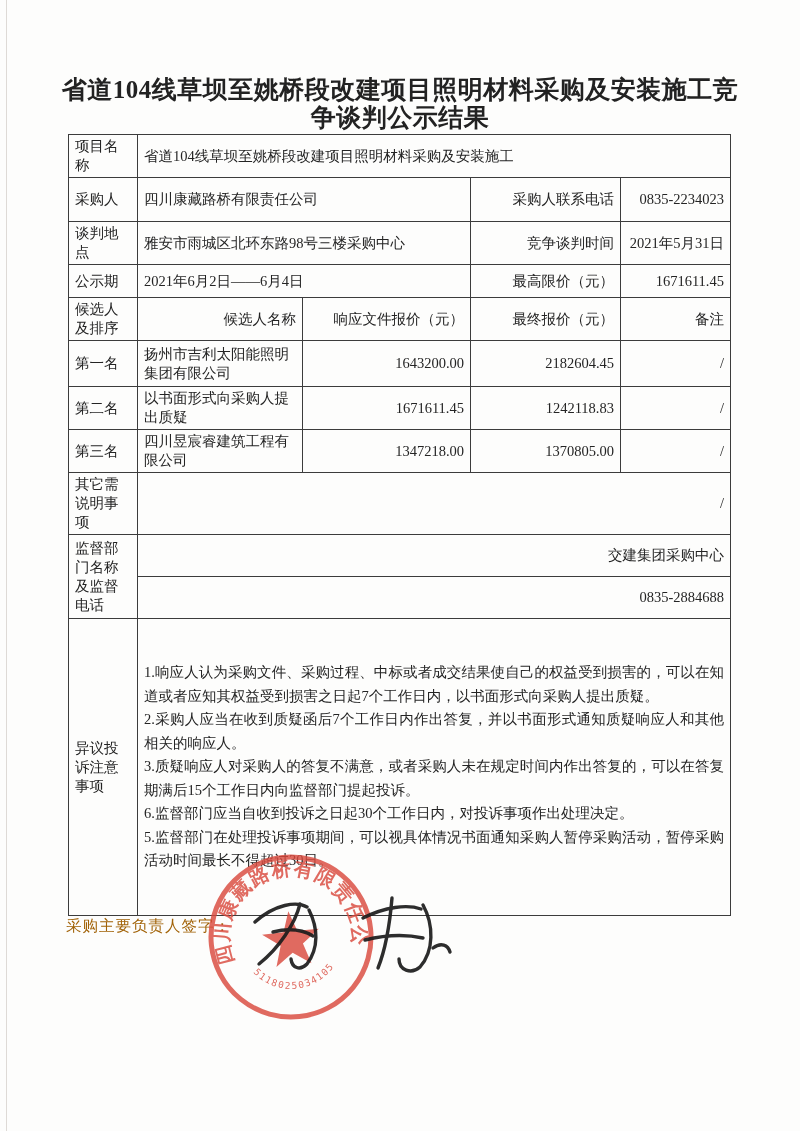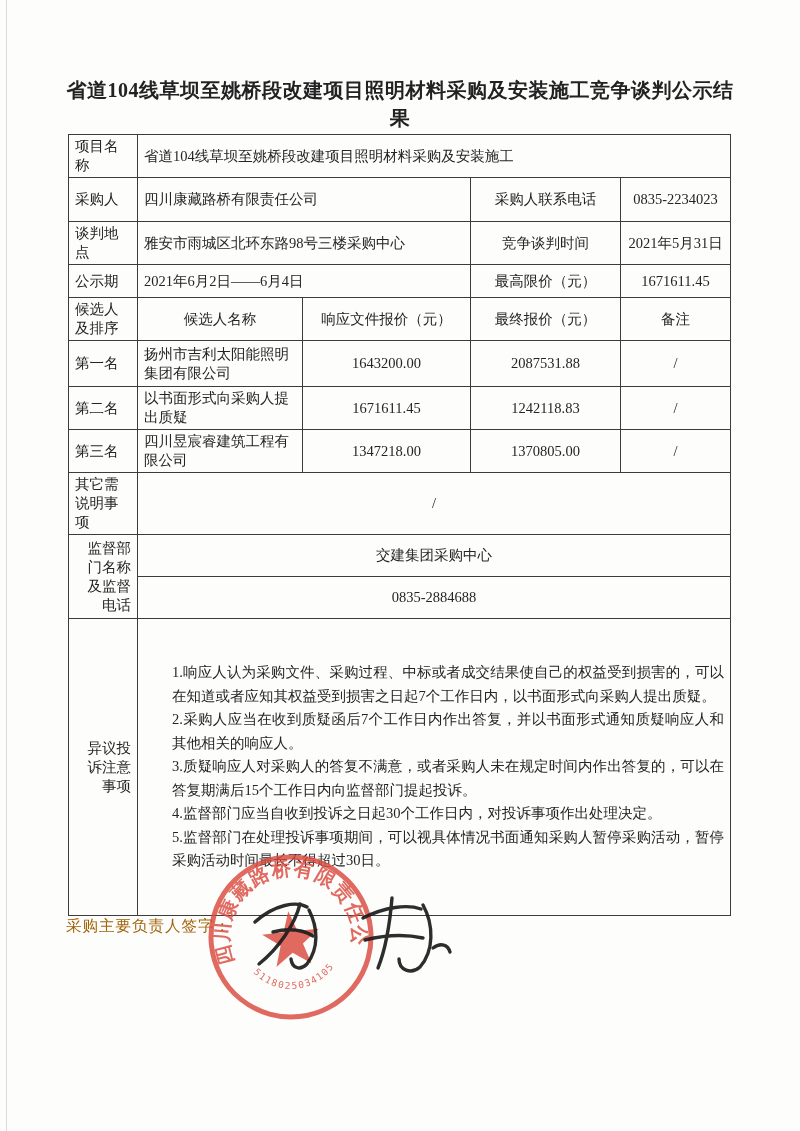--- a/index.html
+++ b/index.html
@@ -7,40 +7,40 @@
     width:800px;height:1131px;
     background:#fdfdfc;
     font-family:"Liberation Serif","DejaVu Serif",serif;
     color:#1f1f1f;
     position:relative;
     overflow:hidden;
   }
   .scan-edge{position:absolute;left:6px;top:0;width:1px;height:100%;background:#dedad6;}
   .doc-title{
     position:absolute;top:76px;left:60px;width:680px;
-    text-align:center;font-size:20px;font-weight:bold;line-height:28px;
+    text-align:center;font-size:25px;font-weight:bold;line-height:28px;
     letter-spacing:0.5px;color:#222;
   }
   table.main{
     position:absolute;left:68px;top:134px;width:662px;
     border-collapse:collapse;table-layout:fixed;
   }
   table.main td{
     border:1.6px solid #3c3c3c;
     font-size:14.5px;
     padding:2px 6px;
     vertical-align:middle;
     word-break:break-all;
     color:#242424;
   }
   td.lbl{font-size:14px;padding:2px 3px 2px 4px;font-family:Liberation Serif, serif;}
-  td.lbl-c{font-size:14px;padding:2px 3px;text-align:right;}
-  .ctr{text-align:center;margin-left:16px;}
+  td.lbl-c{font-size:14px;padding:2px 3px;text-align:left;}
+  .ctr{text-align:right;margin-left:16px;}
   .obj-cell{padding:6px 12px;line-height:1.62;font-size:14.5px;}
-  .obj-cell div{text-align:justify;margin-left:28px;}
+  .obj-cell div{text-align:justify;}
   .sign-row{
     position:absolute;left:66px;top:916px;
     font-size:15.5px;color:#a16207;letter-spacing:1px;
   }
   .seal{
     position:absolute;left:205px;top:851px;width:172px;height:172px;
     transform:rotate(-6deg);
     pointer-events:none;
   }
   .signature{
@@ -90,21 +90,21 @@
     <td class="lbl">候选人及排序</td>
     <td class="ctr">候选人名称</td>
     <td class="ctr">响应文件报价（元）</td>
     <td class="ctr">最终报价（元）</td>
     <td class="ctr">备注</td>
   </tr>
   <tr style="height:46px">
     <td class="lbl">第一名</td>
     <td>扬州市吉利太阳能照明集团有限公司</td>
     <td class="ctr">1643200.00</td>
-    <td class="ctr">2087531.88</td>
+    <td class="ctr">2182604.45</td>
     <td class="ctr">/</td>
   </tr>
   <tr style="height:43px">
     <td class="lbl">第二名</td>
     <td>以书面形式向采购人提出质疑</td>
     <td class="ctr">1671611.45</td>
     <td class="ctr">1242118.83</td>
     <td class="ctr">/</td>
   </tr>
   <tr style="height:43px">
@@ -124,21 +124,21 @@
   </tr>
   <tr style="height:42px">
     <td colspan="4" class="ctr">0835-2884688</td>
   </tr>
   <tr style="height:297px">
     <td class="lbl-c">异议投诉注意事项</td>
     <td colspan="4" class="obj-cell">
       <div>1.响应人认为采购文件、采购过程、中标或者成交结果使自己的权益受到损害的，可以在知道或者应知其权益受到损害之日起7个工作日内，以书面形式向采购人提出质疑。</div>
       <div>2.采购人应当在收到质疑函后7个工作日内作出答复，并以书面形式通知质疑响应人和其他相关的响应人。</div>
       <div>3.质疑响应人对采购人的答复不满意，或者采购人未在规定时间内作出答复的，可以在答复期满后15个工作日内向监督部门提起投诉。</div>
-      <div>4.监督部门应当自收到投诉之日起30个工作日内，对投诉事项作出处理决定。</div>
+      <div>6.监督部门应当自收到投诉之日起30个工作日内，对投诉事项作出处理决定。</div>
       <div>5.监督部门在处理投诉事项期间，可以视具体情况书面通知采购人暂停采购活动，暂停采购活动时间最长不得超过30日。</div>
     </td>
   </tr>
 </tbody>
   </table>
 
 <div class="sign-row">采购主要负责人签字：</div>
 
 <svg class="seal" viewBox="0 0 172 172" xmlns="http://www.w3.org/2000/svg">
   <defs>

